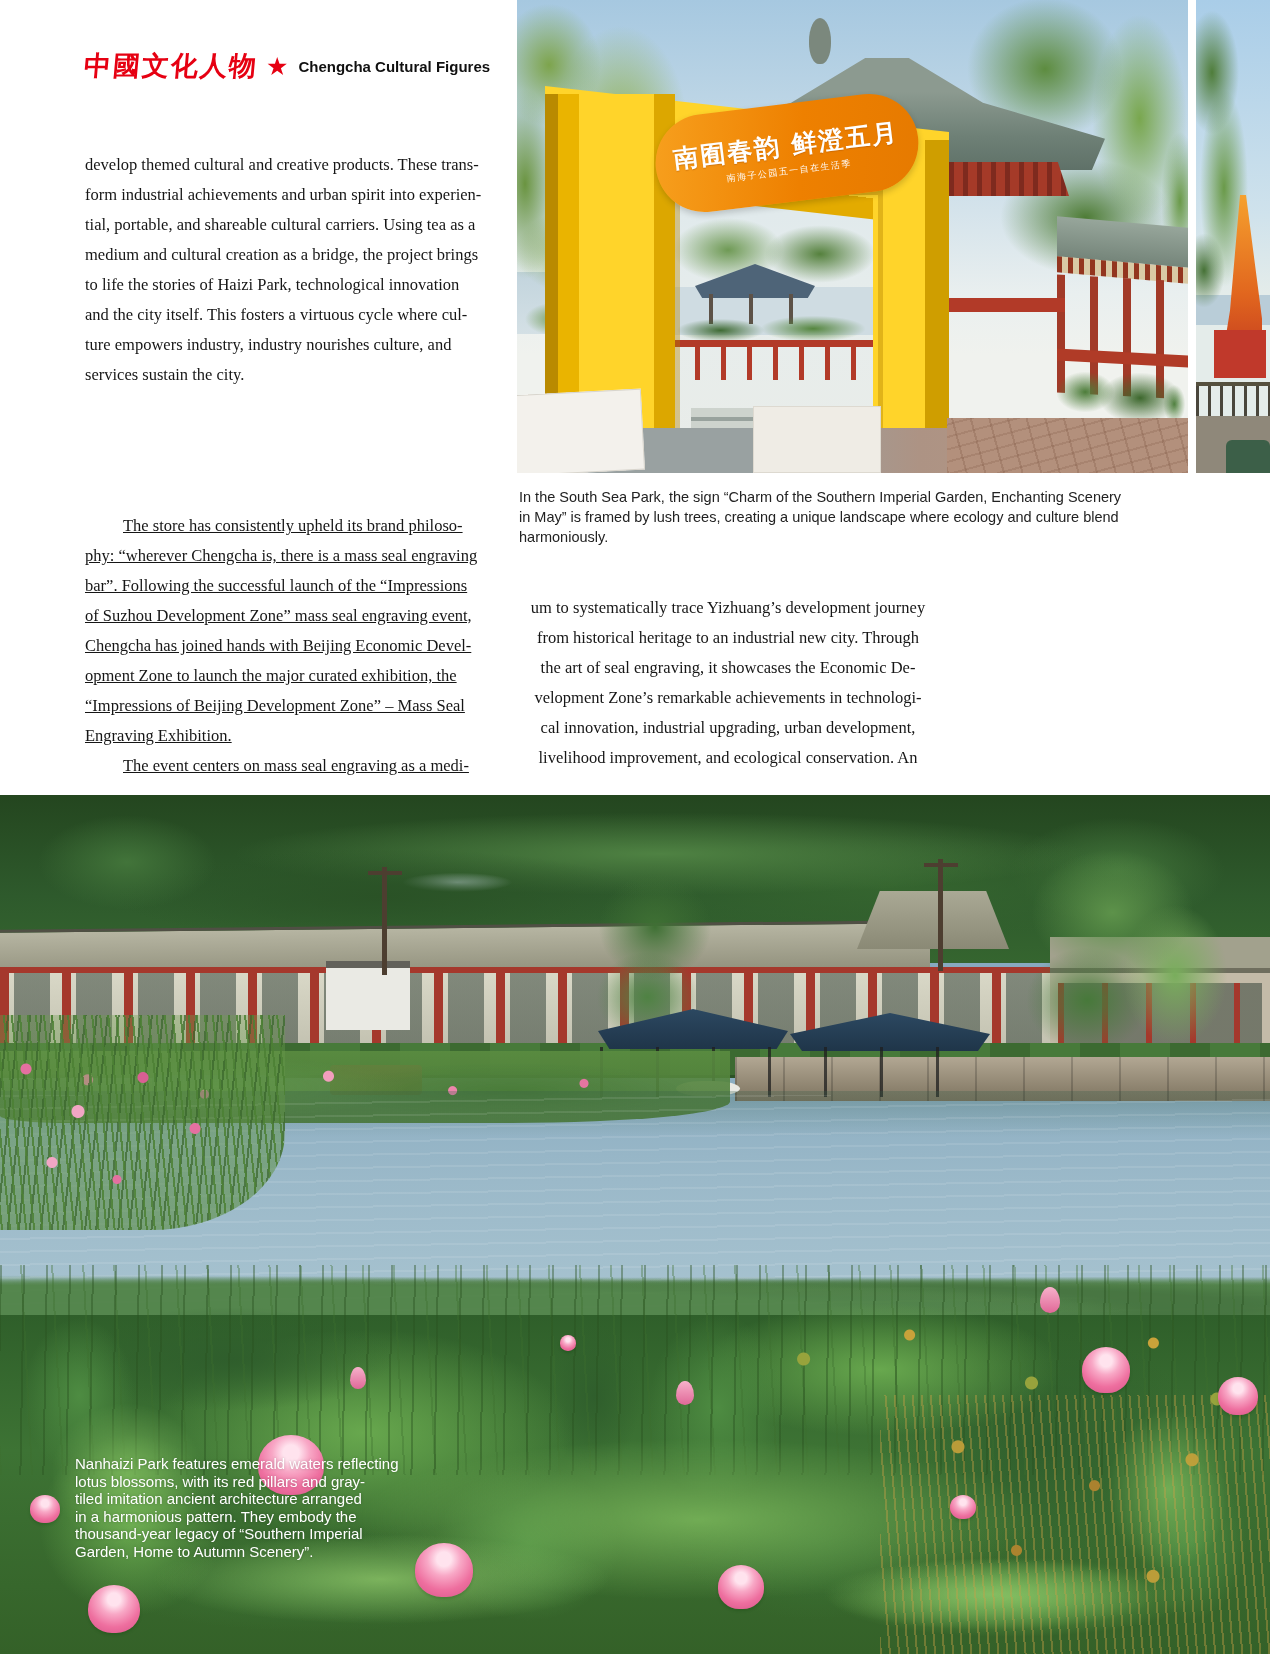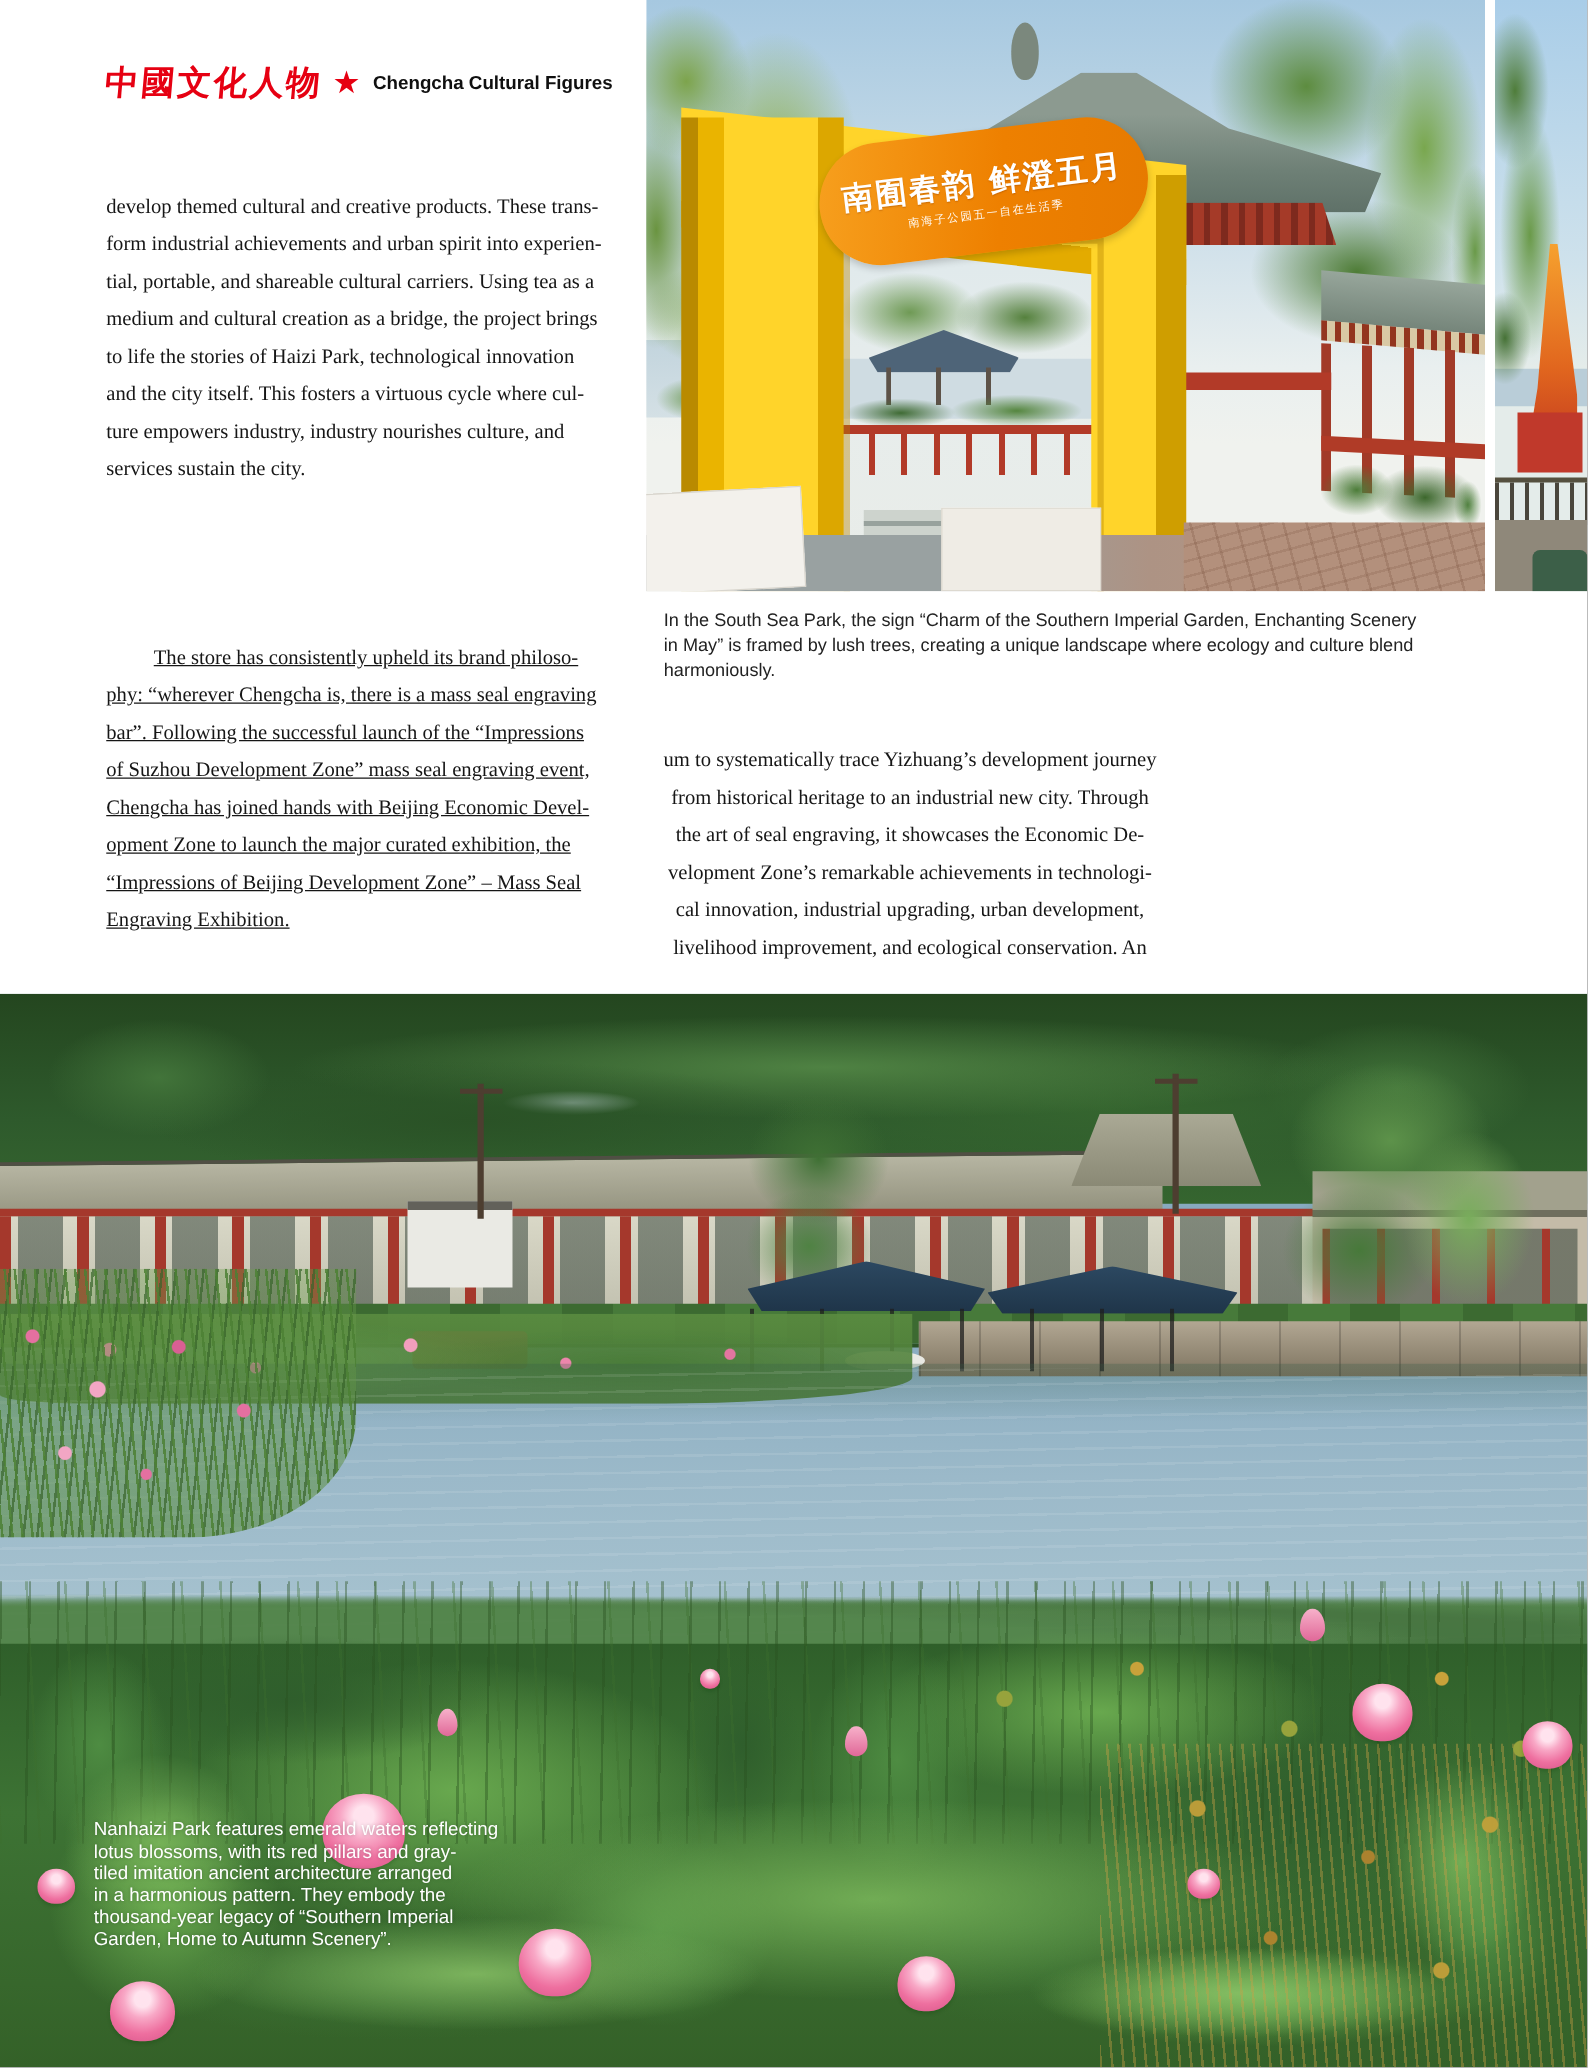--- a/index.html
+++ b/index.html
@@ -60,20 +60,23 @@
   <section class="abs" style="left:85px;top:511px;width:420px;">
     <p class="body-text ml indent">The store has consistently upheld its brand philoso-
 phy: “wherever Chengcha is, there is a mass seal engraving
 bar”. Following the successful launch of the “Impressions
 of Suzhou Development Zone” mass seal engraving event,
 Chengcha has joined hands with Beijing Economic Devel-
 opment Zone to launch the major curated exhibition, the
 “Impressions of Beijing Development Zone” – Mass Seal
 Engraving Exhibition.</p>
   </section>
+  <section class="abs" style="left:85px;top:751px;width:420px;">
+    <p class="body-text ml indent">The event centers on mass seal engraving as a medi-</p>
+  </section>
 
   <section class="abs" style="left:528px;top:593px;width:400px;text-align:center;">
     <p class="body-text ml">um to systematically trace Yizhuang’s development journey
 from historical heritage to an industrial new city. Through
 the art of seal engraving, it showcases the Economic De-
 velopment Zone’s remarkable achievements in technologi-
 cal innovation, industrial upgrading, urban development,
 livelihood improvement, and ecological conservation. An</p>
   </section>
 
@@ -115,21 +118,21 @@
       <span class="sign-main">南囿春韵 鲜澄五月</span>
       <span class="sign-sub">南海子公园五一自在生活季</span>
     </div>
 
     <div class="abs" style="left:0;top:428px;width:671px;height:45px;background:linear-gradient(90deg,#99a1a1 0 36%,#ad9384 60%,#b99a86);"></div>
     <div class="abs" style="left:430px;top:418px;width:241px;height:55px;background:repeating-linear-gradient(75deg,rgba(120,80,60,.25) 0 2px,rgba(0,0,0,0) 2px 18px),repeating-linear-gradient(-15deg,rgba(120,80,60,.2) 0 2px,rgba(0,0,0,0) 2px 12px),#b3907c;"></div>
     <div class="abs" style="left:-6px;top:392px;width:132px;height:81px;background:#f3f1ec;transform:rotate(-3deg);box-shadow:inset 0 0 0 1px #d8d5cd;"></div>
     <div class="abs" style="left:236px;top:406px;width:128px;height:67px;background:#efece5;box-shadow:inset 0 0 0 1px #ddd9d0;"></div>
   </figure>
 
-  <p class="abs caption ml" style="left:531px;top:487px;width:680px;">In the South Sea Park, the sign “Charm of the Southern Imperial Garden, Enchanting Scenery
+  <p class="abs caption ml" style="left:519px;top:487px;width:680px;">In the South Sea Park, the sign “Charm of the Southern Imperial Garden, Enchanting Scenery
 in May” is framed by lush trees, creating a unique landscape where ecology and culture blend
 harmoniously.</p>
 
   <figure class="abs photo" style="left:1196px;top:0;width:74px;height:473px;">
     <div class="abs" style="inset:0;background:linear-gradient(180deg,#a9cde8,#cfe2ec 45%,#e4ecea 62%);"></div>
     <div class="abs" style="left:0;top:295px;width:74px;height:30px;background:#b9cdd8;"></div>
     <div class="abs" style="left:-20px;top:-10px;width:80px;height:330px;background:radial-gradient(closest-side at 45% 25%,#4f7d3a,rgba(79,125,58,0) 75%),radial-gradient(closest-side at 60% 60%,#6a9a49,rgba(106,154,73,0) 75%),radial-gradient(closest-side at 35% 85%,#467236,rgba(70,114,54,0) 75%);"></div>
     <div class="abs" style="left:26px;top:195px;width:40px;height:165px;background:linear-gradient(180deg,#f6a12e,#e1661e 60%,#c43c20);clip-path:polygon(45% 0,60% 0,100% 75%,100% 100%,0 100%,20% 70%);"></div>
     <div class="abs" style="left:18px;top:330px;width:52px;height:48px;background:#c0392b;"></div>
     <div class="abs" style="left:0;top:382px;width:74px;height:34px;border-top:4px solid #55503f;background:repeating-linear-gradient(90deg,#4a463c 0 3px,rgba(0,0,0,0) 3px 12px);"></div>

